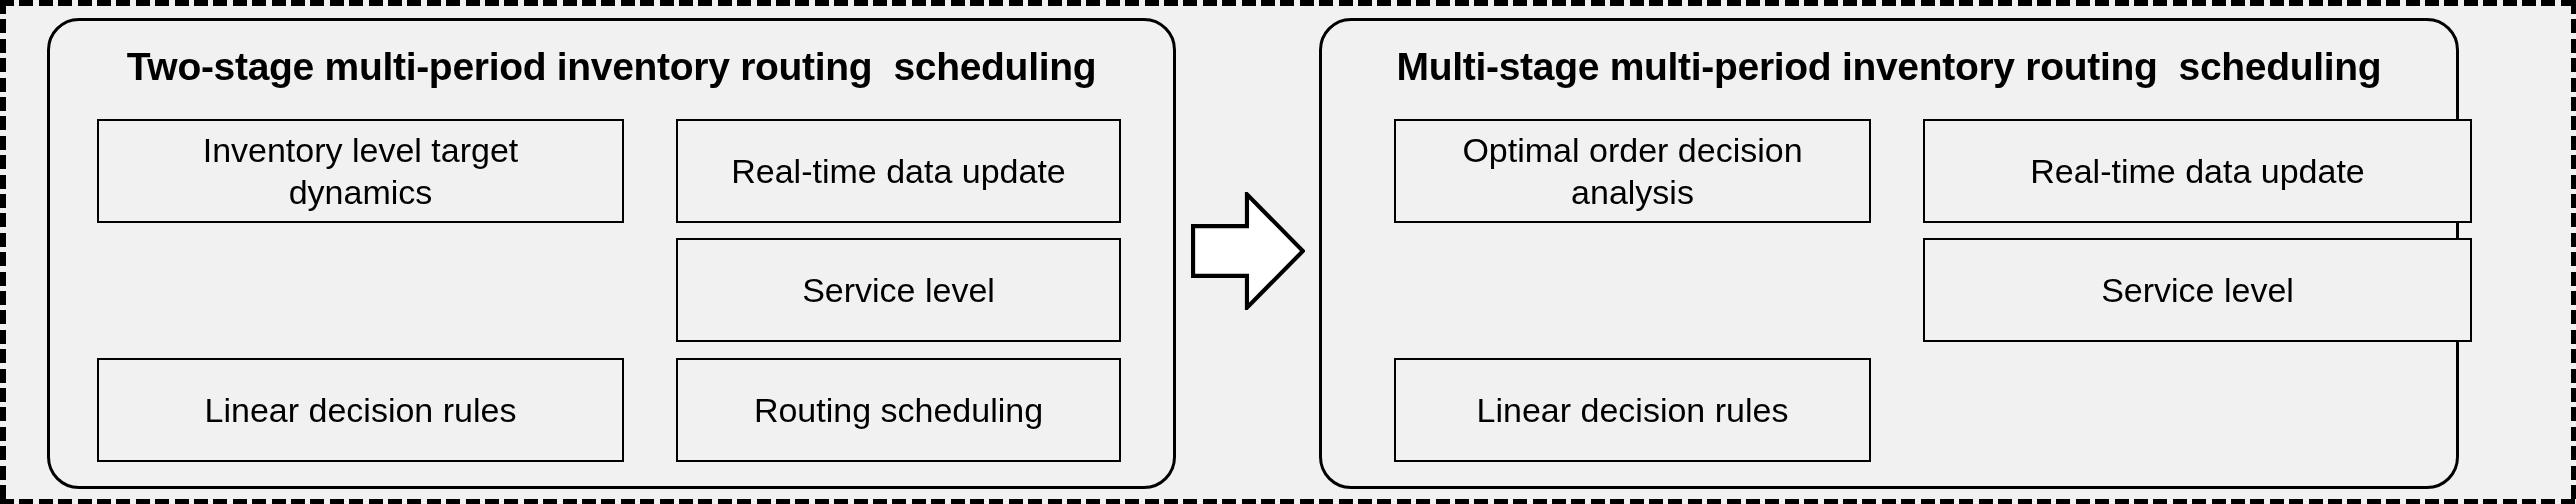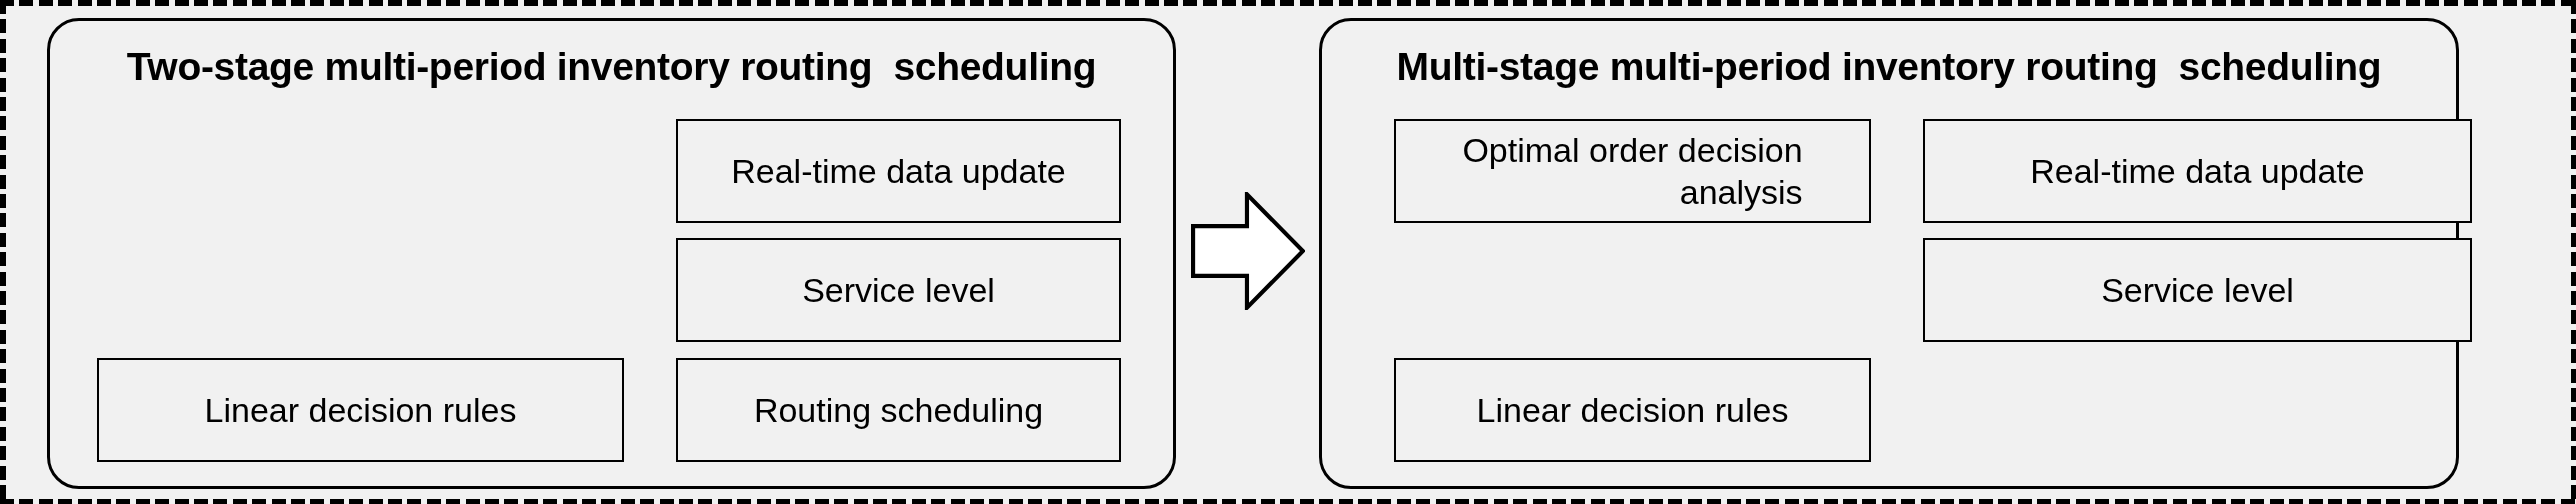--- a/index.html
+++ b/index.html
@@ -48,39 +48,41 @@
     display: flex; align-items: center; justify-content: center;
     text-align: center;
     font-size: 34px; line-height: 1.24;
     white-space: pre-line; 
   }
 
   
   .lp-c1 { left: 47px;  width: 527px; }
   .lp-c2 { left: 626px; width: 445px; }
   
-  .rp-c1 { left: 72px; width: 477px; text-align: right; }
+  .rp-c1 { left: 72px; width: 477px; }
   .rp-c2 { left: 601px; width: 549px; }
   .row1 { top: 98px; height: 104px; }
   .row2 { top: 217px; height: 104px; }
   .row3 { top: 337px; height: 104px; }
 
   #arrow { position: absolute; left: 1191px; top: 192px; }
 </style>
 </head>
 <body>
 
 <div class="dash-top"></div>
 <div class="dash-bottom"></div>
 <div class="dash-left"></div>
 <div class="dash-right"></div>
 
 <div class="panel" id="left-panel">
   <div class="panel-title">Two-stage multi-period inventory routing  scheduling</div>
 
+  <div class="item-box lp-c1 row1">Inventory level target
+dynamics</div>
   <div class="item-box lp-c1 row3">Linear decision rules</div>
 
   <div class="item-box lp-c2 row1">Real-time data update</div>
   <div class="item-box lp-c2 row2">Service level</div>
   <div class="item-box lp-c2 row3">Routing scheduling</div>
 </div>
 
 <svg id="arrow" width="114" height="118" viewBox="0 0 165 170">
   <polygon points="3,49 81,49 81,3 162,85 81,167 81,121 3,121" fill="#ffffff" stroke="#000000" stroke-width="6" stroke-linejoin="miter"></polygon>
 </svg>

